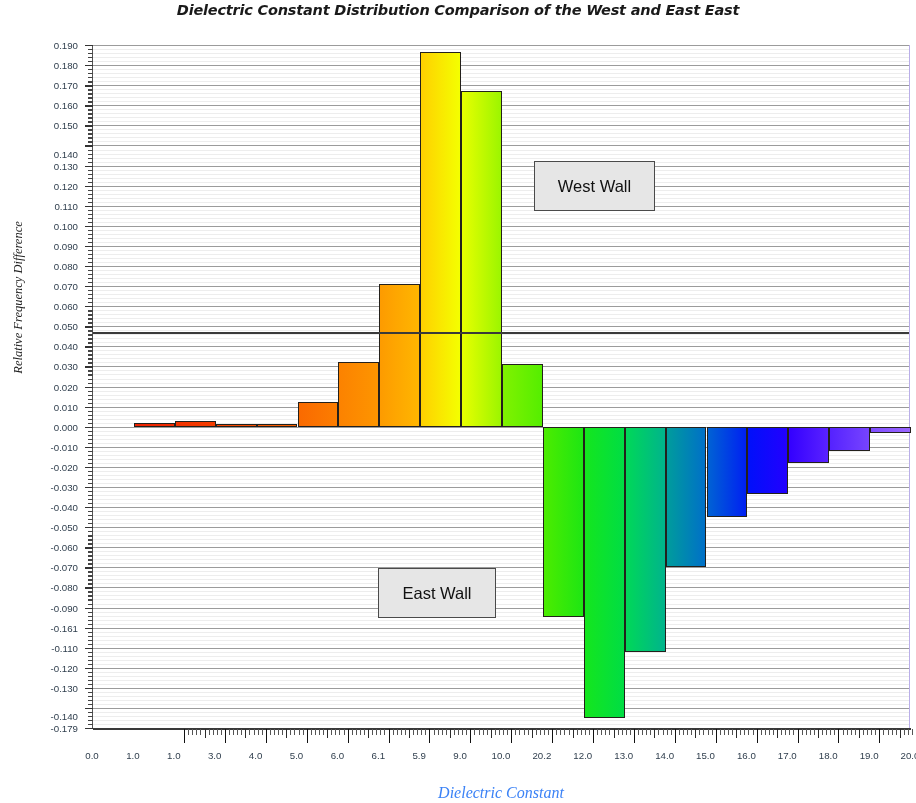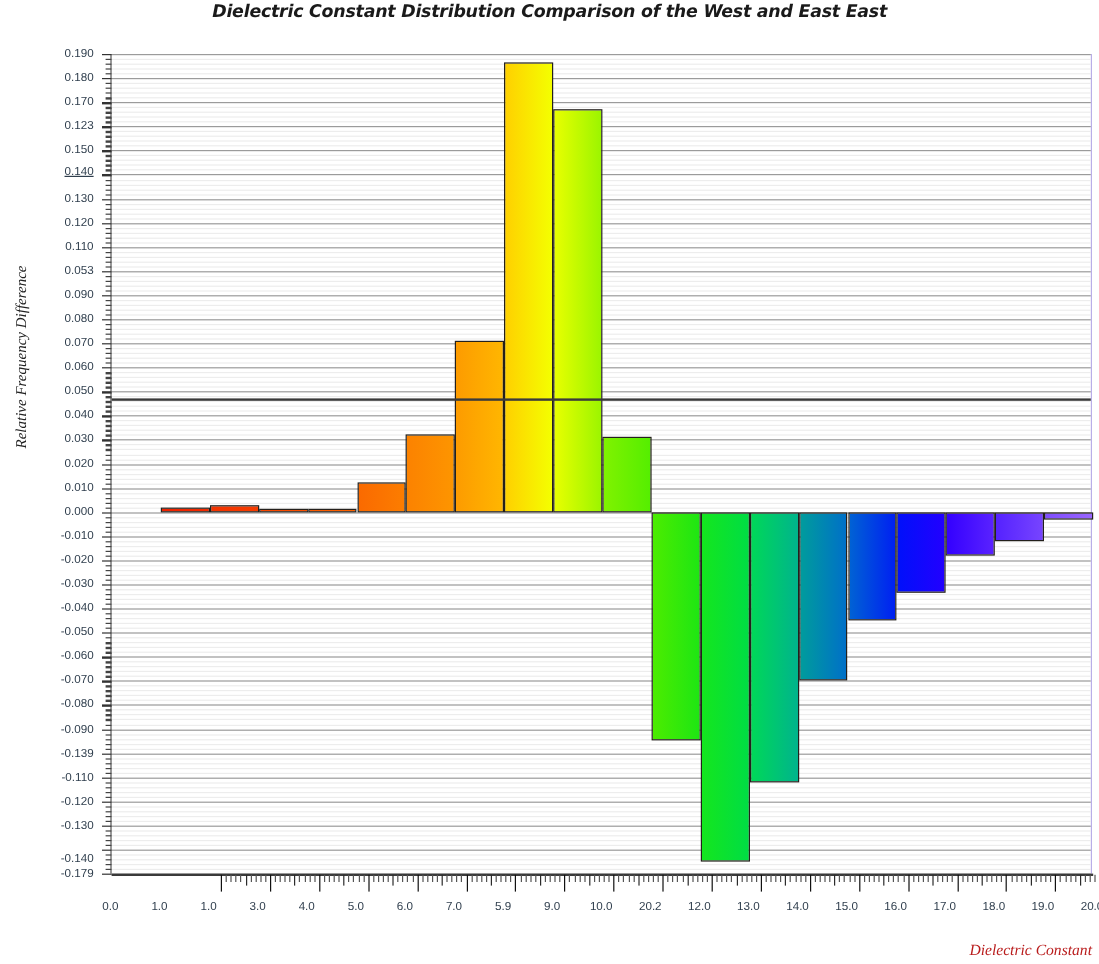--- a/index.html
+++ b/index.html
@@ -37,25 +37,25 @@
     transform: rotate(-90deg);
     font-family: "Liberation Serif", serif;
     font-style: italic;
     font-size: 12.5px;
     color: #222;
   }
   #x-axis-title {
     position: absolute;
     left: 92px; top: 784px;
     width: 818px;
-    text-align: right;
+    text-align: center;
     font-family: "Liberation Serif", serif;
     font-style: italic;
-    font-size: 13px;
-    color: #b91c1c;
+    font-size: 16px;
+    color: #3b82f6;
   }
 
   
   #plot {
     position: absolute;
     left: 92px;
     top: 45px;
     width: 818px;
     height: 683px;          
     background: #ffffff;
@@ -156,47 +156,47 @@
 <div id="chart-title">Dielectric Constant Distribution Comparison of the West and East East</div>
 
 <div id="y-axis-title">Relative Frequency Difference</div>
 
 <div id="x-axis-title">Dielectric Constant</div>
 
 <div id="y-labels">
     <div class="yl" style="top: 0px;">0.190</div>
     <div class="yl" style="top: 20.1px;">0.180</div>
     <div class="yl" style="top: 40.2px;">0.170</div>
-    <div class="yl" style="top: 60.3px;">0.123</div>
+    <div class="yl" style="top: 60.3px;">0.160</div>
     <div class="yl" style="top: 80.4px;">0.150</div>
-    <div class="yl" style="top: 98px; text-decoration: underline;">0.140</div>
+    <div class="yl" style="top: 109px;">0.140</div>
     <div class="yl" style="top: 120.5px;">0.130</div>
     <div class="yl" style="top: 140.6px;">0.120</div>
     <div class="yl" style="top: 160.7px;">0.110</div>
-    <div class="yl" style="top: 180.8px;">0.053</div>
+    <div class="yl" style="top: 180.8px;">0.100</div>
     <div class="yl" style="top: 200.9px;">0.090</div>
     <div class="yl" style="top: 221px;">0.080</div>
     <div class="yl" style="top: 241.1px;">0.070</div>
     <div class="yl" style="top: 261.1px;">0.060</div>
     <div class="yl" style="top: 281.2px;">0.050</div>
     <div class="yl" style="top: 301.3px;">0.040</div>
     <div class="yl" style="top: 321.4px;">0.030</div>
     <div class="yl" style="top: 341.5px;">0.020</div>
     <div class="yl" style="top: 361.6px;">0.010</div>
     <div class="yl" style="top: 381.7px;">0.000</div>
     <div class="yl" style="top: 401.8px;">-0.010</div>
     <div class="yl" style="top: 421.9px;">-0.020</div>
     <div class="yl" style="top: 441.9px;">-0.030</div>
     <div class="yl" style="top: 462px;">-0.040</div>
     <div class="yl" style="top: 482.1px;">-0.050</div>
     <div class="yl" style="top: 502.2px;">-0.060</div>
     <div class="yl" style="top: 522.3px;">-0.070</div>
     <div class="yl" style="top: 542.4px;">-0.080</div>
     <div class="yl" style="top: 562.5px;">-0.090</div>
-    <div class="yl" style="top: 582.6px;">-0.139</div>
+    <div class="yl" style="top: 582.6px;">-0.161</div>
     <div class="yl" style="top: 602.6px;">-0.110</div>
     <div class="yl" style="top: 622.7px;">-0.120</div>
     <div class="yl" style="top: 642.8px;">-0.130</div>
     <div class="yl" style="top: 671px;">-0.140</div>
     <div class="yl" style="top: 683px;">-0.179</div>
   </div>
 
 <div id="plot">
   <div id="gridlines">
       <div class="hline major" style="top: 0px;"></div>
@@ -561,21 +561,23 @@
       <div class="ytick minor" style="top: 654.9px;"></div>
       <div class="ytick minor" style="top: 658.9px;"></div>
       <div class="ytick" style="top: 662.9px;"></div>
       <div class="ytick minor" style="top: 666.9px;"></div>
       <div class="ytick minor" style="top: 670.9px;"></div>
       <div class="ytick minor" style="top: 675px;"></div>
       <div class="ytick minor" style="top: 679px;"></div>
       <div class="ytick" style="top: 683px;"></div>
     </div>
 
-
+  <div class="wall-label" id="west-wall-label" style="position:absolute;left:441px;top:116px;">West Wall</div>
+
+  <div class="wall-label" id="east-wall-label" style="position:absolute;left:285px;top:523px;">East Wall</div>
 </div>
 
 <div id="x-ticks">
     <div class="xtick maj" style="left: 92px;"></div>
     <div class="xtick min" style="left: 96.1px;"></div>
     <div class="xtick min" style="left: 100.2px;"></div>
     <div class="xtick min" style="left: 104.3px;"></div>
     <div class="xtick min" style="left: 108.4px;"></div>
     <div class="xtick mid" style="left: 112.5px;"></div>
     <div class="xtick min" style="left: 116.5px;"></div>
@@ -753,21 +755,21 @@
     <div class="xtick min" style="left: 820px;"></div>
   </div>
 <div id="x-labels">
     <div class="xl" style="left: 92px;">0.0</div>
     <div class="xl" style="left: 132.9px;">1.0</div>
     <div class="xl" style="left: 173.8px;">1.0</div>
     <div class="xl" style="left: 214.7px;">3.0</div>
     <div class="xl" style="left: 255.6px;">4.0</div>
     <div class="xl" style="left: 296.5px;">5.0</div>
     <div class="xl" style="left: 337.4px;">6.0</div>
-    <div class="xl" style="left: 378.3px;">7.0</div>
+    <div class="xl" style="left: 378.3px;">6.1</div>
     <div class="xl" style="left: 419.2px;">5.9</div>
     <div class="xl" style="left: 460.1px;">9.0</div>
     <div class="xl" style="left: 501px;">10.0</div>
     <div class="xl" style="left: 541.9px;">20.2</div>
     <div class="xl" style="left: 582.8px;">12.0</div>
     <div class="xl" style="left: 623.7px;">13.0</div>
     <div class="xl" style="left: 664.6px;">14.0</div>
     <div class="xl" style="left: 705.5px;">15.0</div>
     <div class="xl" style="left: 746.4px;">16.0</div>
     <div class="xl" style="left: 787.3px;">17.0</div>

